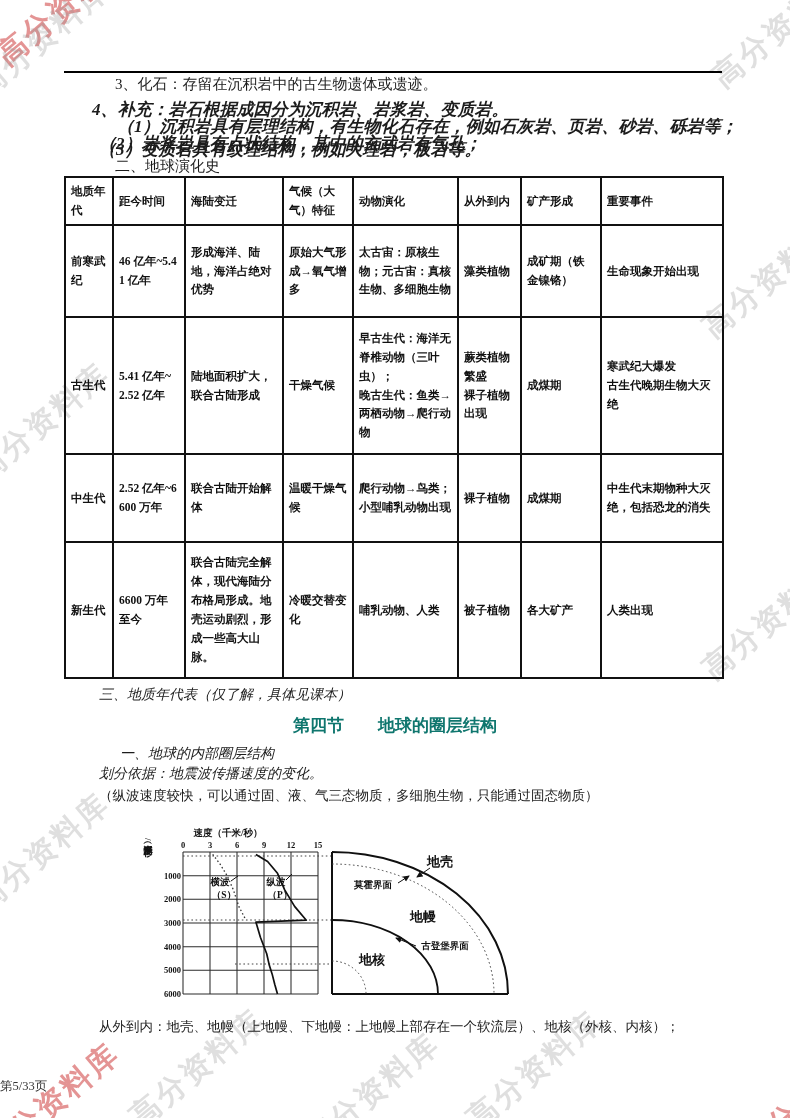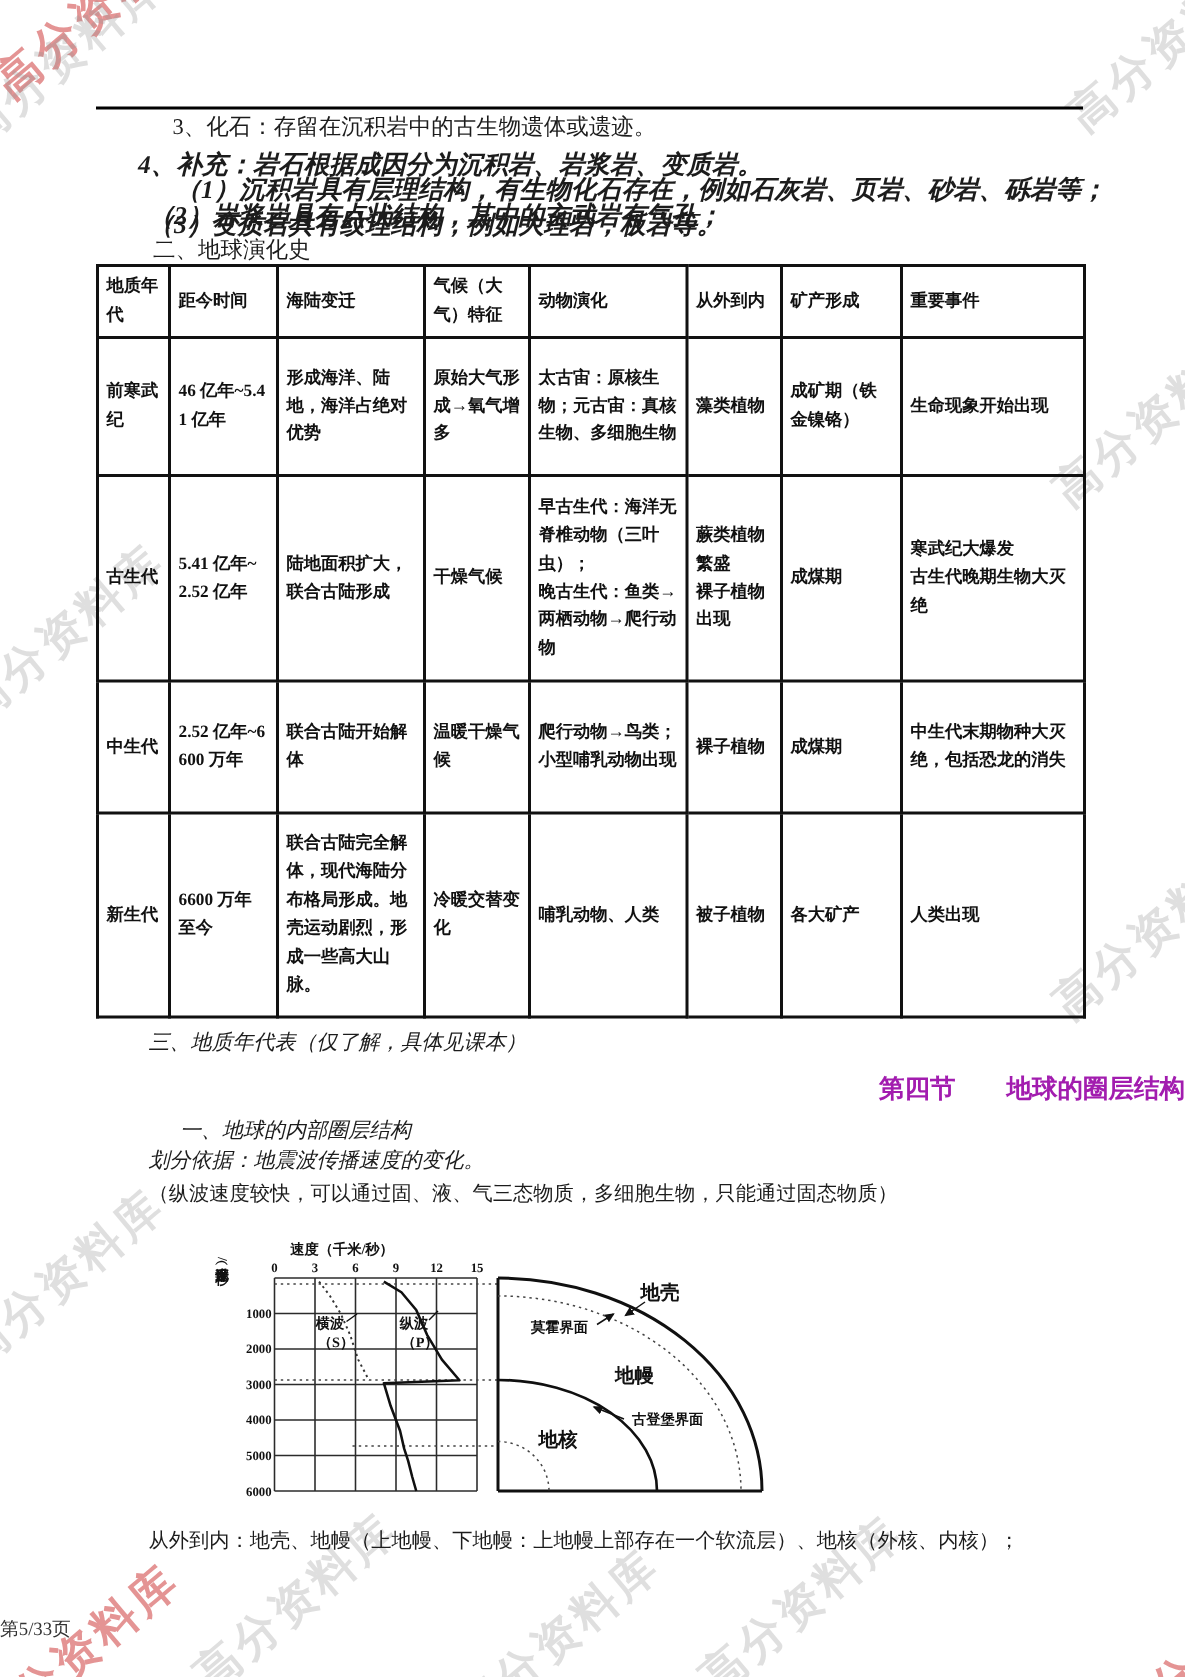--- a/index.html
+++ b/index.html
@@ -14,21 +14,21 @@
   .wm-red{color:rgba(214,90,90,0.65);}
   .content{z-index:2;}
   
   .rule{position:absolute;background:#000;height:2px;z-index:2;}
   
   .song15{font-size:15px;margin-left:16px;}
   .song14{font-size:14px;font-style:italic;}
   .song135{font-size:13.5px;}
   .kai{font-size:17px;font-style:italic;font-weight:600;}
   .heading{font-size:17px;font-weight:700;font-family:"Liberation Sans",sans-serif;
-           width:790px;text-align:right;color:#a21caf;}
+           width:790px;text-align:center;color:#0f766e;}
   .line{white-space:nowrap;}
   
   table.evo{border-collapse:collapse;table-layout:fixed;width:658px;background:transparent;}
   table.evo th,table.evo td{border:2px solid #111;padding:2px 5px;font-size:11.5px;line-height:1.65;
     font-weight:600;vertical-align:middle;text-align:left;white-space:pre-line;word-break:break-all;
     font-family:"Liberation Serif",serif;color:#111;background:transparent;}
   table.evo th{font-weight:600;}
   
   #figure-wrap{position:absolute;left:140px;top:824px;width:382px;height:192px;z-index:2;}
   .ylab{position:absolute;left:2px;top:14px;writing-mode:vertical-rl;font-size:9px;line-height:11px;
@@ -66,21 +66,21 @@
   <span class="wm wm-red" style="left:-30px;top:1082px;">高分资料库</span>
   <span class="wm wm-red" style="left:728px;top:1078px;">高分资料库</span>
 
   <div class="rule" style="left:64px;top:71px;width:658px;"></div>
 
   <div class="abs content line song15" style="left:99px;top:75px;">3、化石：存留在沉积岩中的古生物遗体或遗迹。</div>
   <div class="abs content line kai" style="left:92px;top:98px;">4、补充：岩石根据成因分为沉积岩、岩浆岩、变质岩。</div>
   <div class="abs content line kai" style="left:99px;top:115px;margin-left:18px;">（1）沉积岩具有层理结构，有生物化石存在，例如石灰岩、页岩、砂岩、砾岩等；</div>
   <div class="abs content line kai" style="left:99px;top:132px;">（2）岩浆岩具有点状结构，其中的玄武岩有气孔；</div>
   <div class="abs content line kai" style="left:99px;top:138px;">（3）变质岩具有纹理结构，例如大理岩，板岩等。</div>
-  <div class="abs content line song15" style="left:86px;top:157px;">二、地球演化史</div>
+  <div class="abs content line song15" style="left:99px;top:157px;">二、地球演化史</div>
 
   <div class="abs content" style="left:64px;top:176px;">
     <table class="evo">
       <colgroup>
         <col style="width:48px">
           <col style="width:72px">
           <col style="width:98px">
           <col style="width:70px">
         <col style="width:105px">
           <col style="width:63px">

